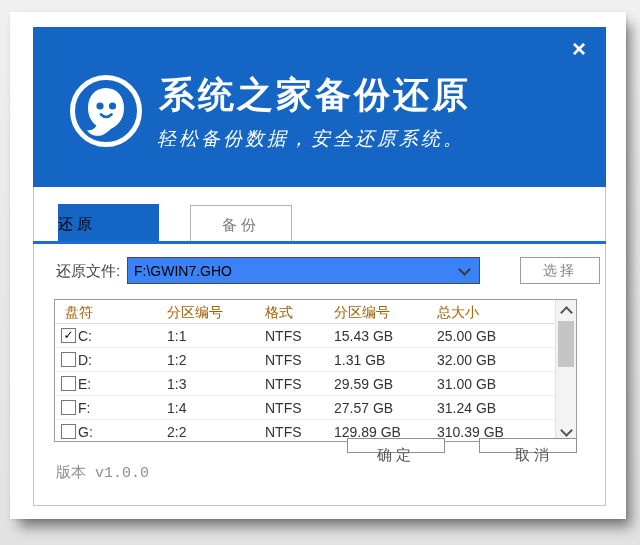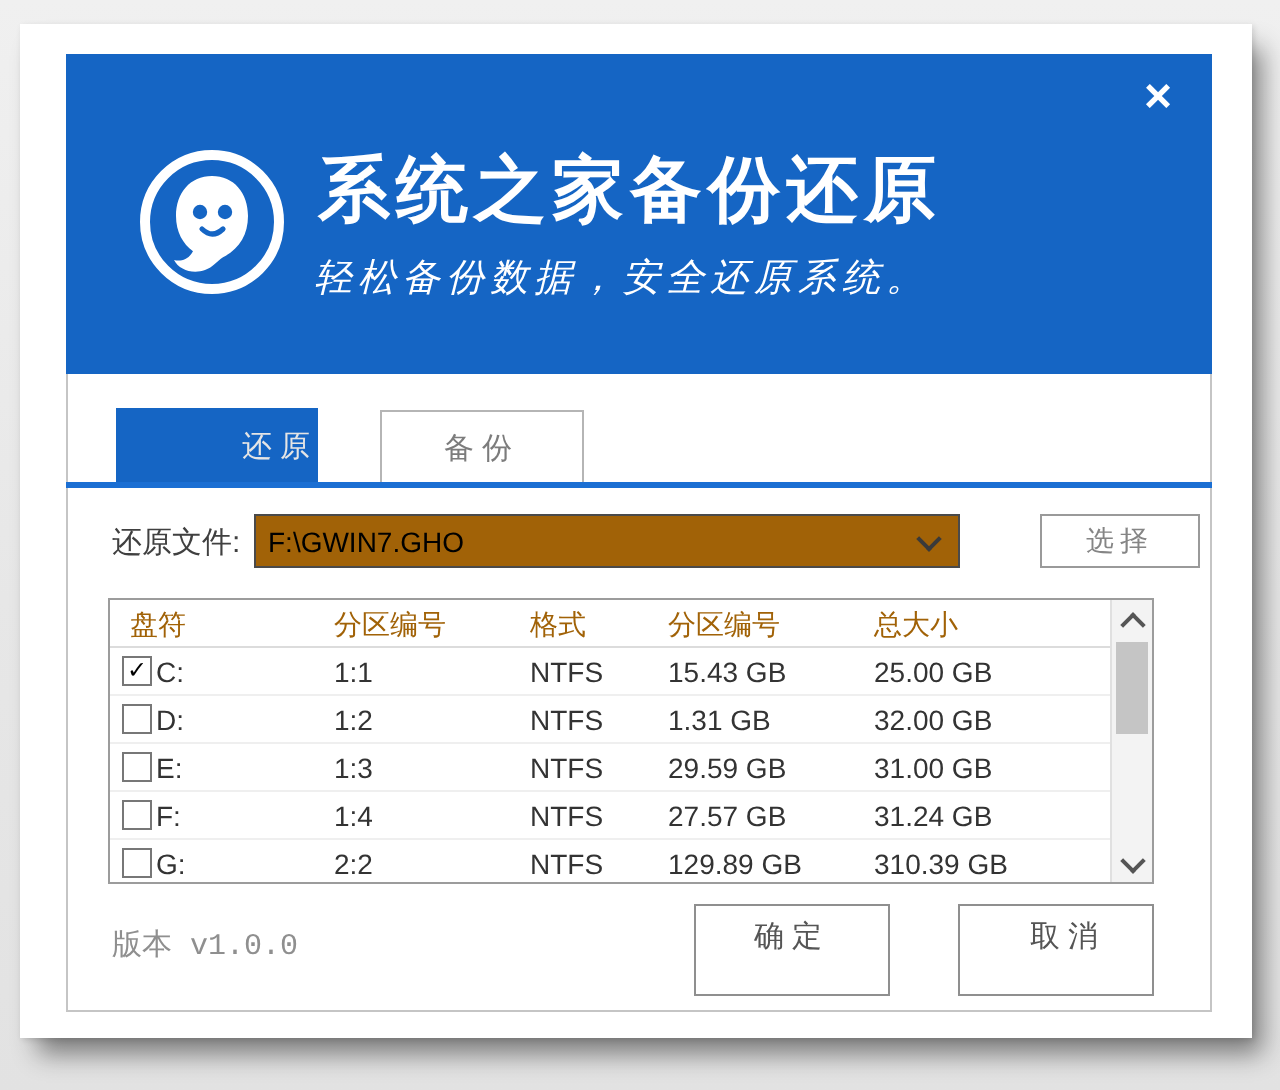--- a/index.html
+++ b/index.html
@@ -15,29 +15,29 @@
   .close{position:absolute;top:10px;right:20px;color:#fff;font-size:24px;font-weight:700;
         line-height:24px;cursor:default;}
   .logo{position:absolute;left:37px;top:48px;width:62px;height:62px;border:5px solid #fff;
         border-radius:50%;}
   .title{position:absolute;left:126px;top:44px;font-size:36px;font-weight:700;color:#fff;
         letter-spacing:3px;white-space:nowrap;}
   .subtitle{position:absolute;left:124px;top:99px;font-size:19px;color:#fff;
         letter-spacing:3px;font-style:italic;white-space:nowrap;}
   
   .tab-a{position:absolute;left:24px;top:176px;width:101px;height:39px;background:#1565c4;
-        color:#e5e5e5;font-size:15px;line-height:39px;text-align:right;letter-spacing:4px;}
+        color:#000000;font-size:15px;line-height:39px;text-align:left;letter-spacing:4px;}
   .tab-i{position:absolute;left:136px;top:177px;width:102px;height:37px;background:#fff;
         border:1px solid #b5b5b5;border-bottom:none;color:#7c7c7c;font-size:15px;
         line-height:37px;text-align:center;letter-spacing:4px;box-sizing:border-box;margin-left:20px;}
   .tabline{position:absolute;left:-1px;top:213px;width:573px;height:3px;background:#1b6fd3;}
   
   .flabel{position:absolute;left:22px;top:234px;font-size:15px;color:#404040;}
   .combo{position:absolute;left:93px;top:229px;width:353px;height:27px;border:1px solid #4a4a4a;
-        box-sizing:border-box;background:#a16207;text-align:right;}
+        box-sizing:border-box;background:#3b82f6;text-align:right;}
   .combo-text{position:absolute;left:6px;top:5px;font-size:14px;color:#000;}
   .chev{position:absolute;width:7px;height:7px;border-right:2px solid #3a3a3a;
         border-bottom:2px solid #3a3a3a;transform:rotate(45deg);}
   .combo .chev{right:10px;top:7px;}
   .selbtn{position:absolute;left:486px;top:229px;width:80px;height:27px;border:1px solid #9a9a9a;
         box-sizing:border-box;background:#fff;color:#858585;font-size:14px;line-height:25px;
         text-align:center;letter-spacing:3px;}
   
   .tbl{position:absolute;left:20px;top:271px;width:523px;height:143px;border:1px solid #9c9c9c;
         box-sizing:border-box;background:#fff;}
@@ -54,21 +54,21 @@
   
   .sbar{position:absolute;right:0;top:0;bottom:0;width:20px;background:#f3f3f3;
         border-left:1px solid #e0e0e0;}
   .sarr{position:absolute;left:0;width:20px;height:20px;}
   .sarr .chev{left:6px;border-color:#555;border-width:2px;}
   .sarr.up{top:0;} .sarr.up .chev{top:8px;transform:rotate(-135deg);}
   .sarr.down{bottom:0;} .sarr.down .chev{top:5px;transform:rotate(45deg);}
   .sthumb{position:absolute;left:2px;top:21px;width:16px;height:46px;background:#c5c5c5;}
   
   .ver{position:absolute;left:22px;top:435px;font-size:15px;color:#8f8f8f;font-family:Liberation Mono, monospace;}
-  .btn{position:absolute;top:424px;width:98px;height:46px;border:1px solid #8f8f8f;
+  .btn{position:absolute;top:410px;width:98px;height:15px;border:1px solid #8f8f8f;
         box-sizing:border-box;background:#fff;color:#555;font-size:15px;line-height:31px;
         text-align:center;letter-spacing:4px;}
   .btn.ok{left:313px;} .btn.cancel{left:445px;padding-left:12px;}
 </style>
 </head>
 <body>
 
 <div class="page">
   <div class="card">
     <div class="dialog">

